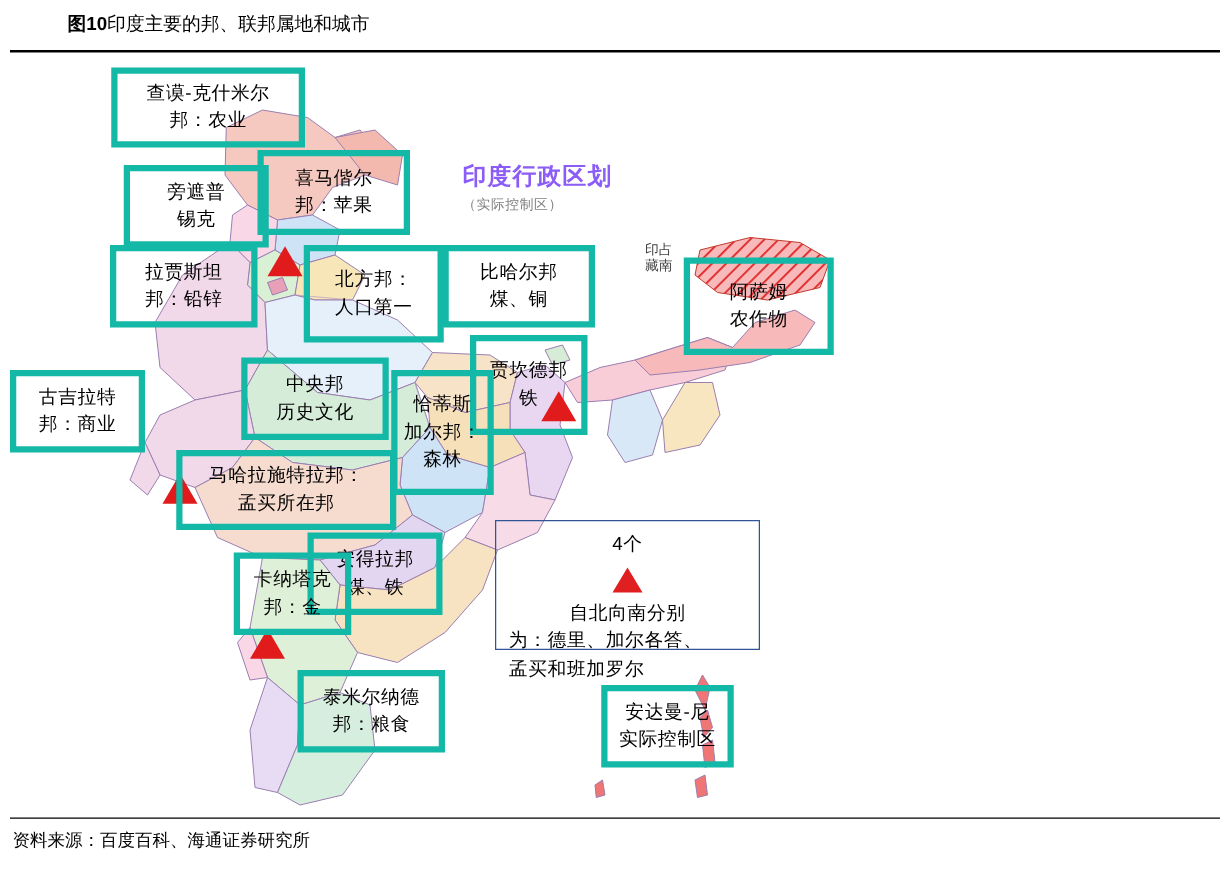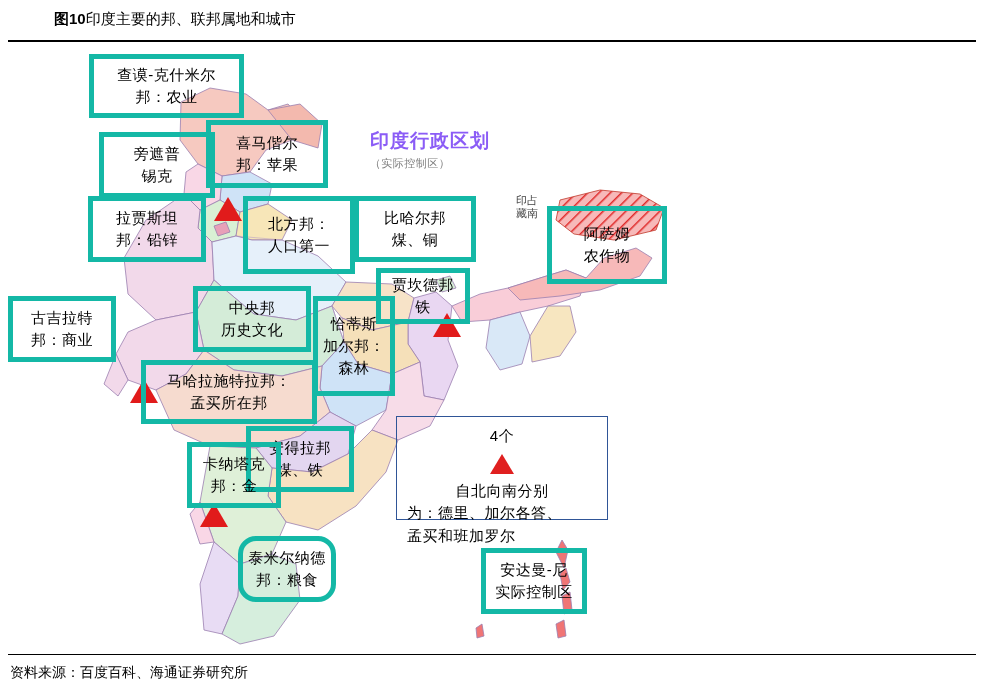--- a/index.html
+++ b/index.html
@@ -235,21 +235,21 @@
     <div class="lbl" style="left:547px;top:162px;width:120px;height:78px;">
       <span>阿萨姆</span>
       <span>农作物</span>
     </div>
 
     <div class="lbl" style="left:354px;top:152px;width:122px;height:66px;">
       <span>比哈尔邦</span>
       <span>煤、铜</span>
     </div>
 
-    <div class="lbl" style="left:376px;top:224px;width:94px;height:56px;justify-content:center;">
+    <div class="lbl" style="left:376px;top:224px;width:94px;height:80px;justify-content:center;">
       <span>贾坎德邦</span>
       <span>铁</span>
     </div>
 
     <div class="lbl" style="left:193px;top:242px;width:118px;height:66px;">
       <span>中央邦</span>
       <span>历史文化</span>
     </div>
 
     <div class="lbl" style="left:8px;top:252px;width:108px;height:66px;">
@@ -272,21 +272,21 @@
       <span>安得拉邦</span>
       <span>煤、铁</span>
     </div>
 
     <div class="lbl" style="left:163px;top:398px;width:94px;height:66px;margin-left:24px;">
       <span>卡纳塔克</span>
       <span>邦：金</span>
     </div>
 
 
-    <div class="lbl" style="left:238px;top:492px;width:98px;height:66px;border-radius:18px;">
+    <div class="lbl" style="left:238px;top:492px;width:118px;height:66px;">
       <span>泰米尔纳德</span>
       <span>邦：粮食</span>
     </div>
 
     <div class="lbl" style="left:481px;top:504px;width:106px;height:66px;">
       <span>安达曼-尼</span>
       <span>实际控制区</span>
     </div>
 
     <div class="legend-box" style="left:396px;top:372px;width:212px;height:104px;">

